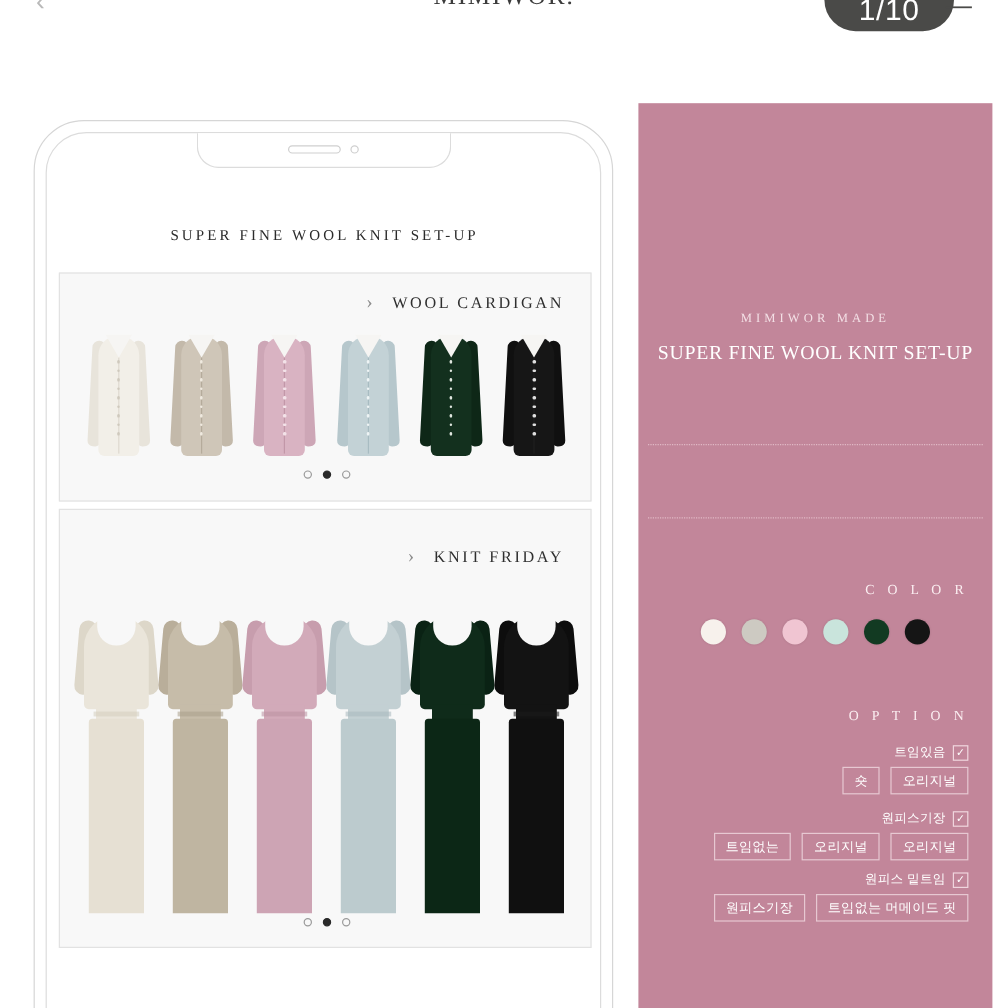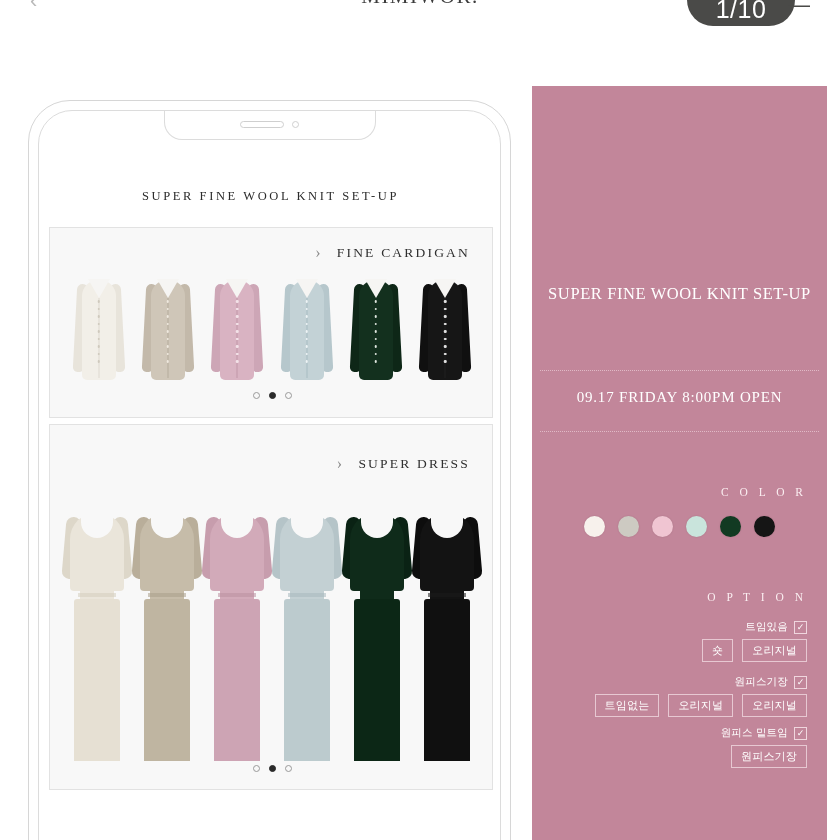--- a/index.html
+++ b/index.html
@@ -243,21 +243,21 @@
     <div id="notch">
       <div id="speaker-bar"></div>
       <div id="front-camera"></div>
     </div>
 
     <div id="phone-title">SUPER FINE WOOL KNIT SET-UP</div>
 
     <div class="product-card" id="card-cardigan">
       <div class="card-heading">
         <span class="chev">›</span>
-        <span>FINE CARDIGAN</span>
+        <span>WOOL CARDIGAN</span>
       </div>
       <div class="garment-row" id="cardigan-row">
           <div class="cardigan">
             <div class="sleeveL" style="background:#e8e4db"></div>
             <div class="sleeveR" style="background:#e8e4db"></div>
             <div class="body" style="background:#f2efe8"></div>
             <div class="vneck"></div>
             <div class="placket" style="background:#ded9cf"></div>
             <div class="buttons">
               <i style="background:#cfc9bd"></i>
@@ -365,21 +365,21 @@
       <div class="dots" id="cardigan-dots">
           <span></span>
           <span class="on"></span>
           <span></span>
         </div>
     </div>
 
     <div class="product-card" id="card-dress">
       <div class="card-heading">
         <span class="chev">›</span>
-        <span>SUPER DRESS</span>
+        <span>KNIT FRIDAY</span>
       </div>
       <div class="garment-row" id="dress-row">
           <div class="dress">
             <div class="shoulderL" style="background:#ddd7c9"></div>
             <div class="shoulderR" style="background:#ddd7c9"></div>
             <div class="top" style="background:#eae5da"></div>
             <div class="neck"></div>
             <div class="waist" style="background:#eae5da"></div>
             <div class="skirt" style="background:#e6e0d3"></div>
             <div class="belt" style="background:#d4cdbd"></div>
@@ -434,24 +434,24 @@
           <span></span>
           <span class="on"></span>
           <span></span>
         </div>
     </div>
 
   </div>
 </div>
 
 <div id="promo-panel">
+  <div id="promo-made">MIMIWOR MADE</div>
   <div id="promo-title">SUPER FINE WOOL KNIT SET-UP</div>
 
   <div class="dotted-rule" id="rule-top"></div>
-  <div id="promo-open">09.17 FRIDAY 8:00PM OPEN</div>
   <div class="dotted-rule" id="rule-bottom"></div>
 
   <div class="section-label" id="label-color">C O L O R</div>
   <div id="color-swatches">
       <span style="background: rgb(247, 241, 236);"></span>
       <span style="background: rgb(205, 202, 194);"></span>
       <span style="background: rgb(240, 197, 210);"></span>
       <span style="background: rgb(201, 228, 220);"></span>
       <span style="background: rgb(18, 58, 34);"></span>
       <span style="background: rgb(21, 21, 21);"></span>
@@ -480,20 +480,21 @@
         <div class="opt-btn">오리지널</div>
       </div>
     </div>
   <div class="option-group" id="opt-group-2">
       <div class="option-head">
         <span>원피스 밑트임</span>
         <span class="opt-check">✓</span>
       </div>
       <div class="option-choices">
         <div class="opt-btn">원피스기장</div>
+        <div class="opt-btn">트임없는 머메이드 핏</div>
       </div>
     </div>
 
 </div>
 
 <div id="top-chrome">
   <div id="back-arrow">‹</div>
   <div id="brand-logo">MIMIWOR.</div>
   <div id="counter-badge">1/10</div>
   <div id="counter-dash">—</div>

